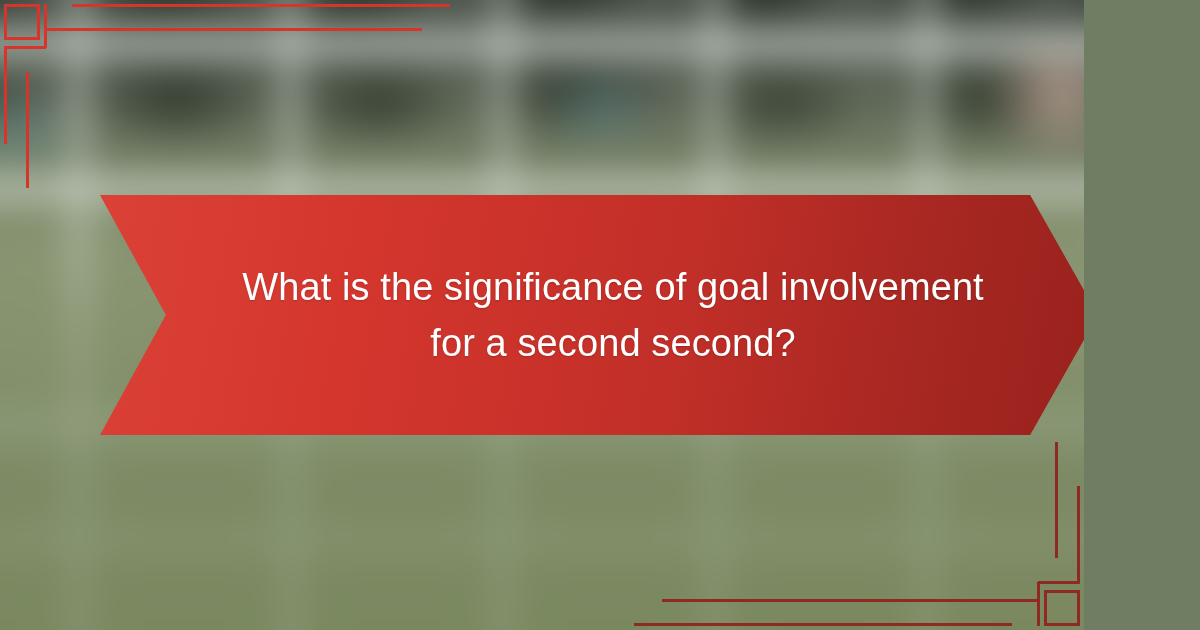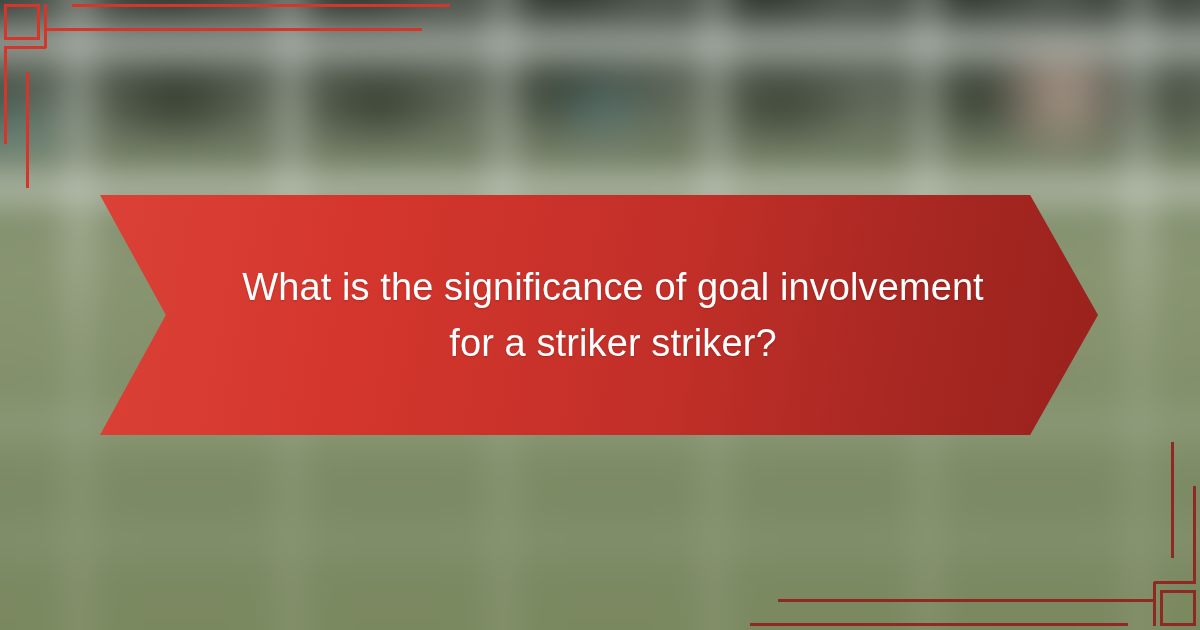--- a/index.html
+++ b/index.html
@@ -9,21 +9,21 @@
   body {
     width: 1200px;
     height: 630px;
     overflow: hidden;
     font-family: "Liberation Sans", sans-serif;
     background: #6f7d62;
   }
 
   #stage {
     position: relative;
-    width: 1200px;
+    width: 1084px;
     height: 630px;
     overflow: hidden;
   }
 
   
   .bg-photo {
     position: absolute;
     left: -60px;
     top: -60px;
     width: 1320px;
@@ -205,21 +205,21 @@
     <div class="bar h2"></div>
     <div class="bar elbow"></div>
     <div class="bar elbowv"></div>
     <div class="bar v1"></div>
     <div class="bar v2"></div>
   </div>
 
   <div class="banner">
     <div class="banner-text">
       <span class="line">What is the significance of goal involvement</span>
-      <span class="line">for a striker striker?</span>
+      <span class="line">for a second second?</span>
     </div>
   </div>
 
   <div class="corner br bottom">
     <div class="box"></div>
     <div class="bar h1"></div>
     <div class="bar h2"></div>
     <div class="bar elbow"></div>
     <div class="bar elbowv"></div>
     <div class="bar v1"></div>

